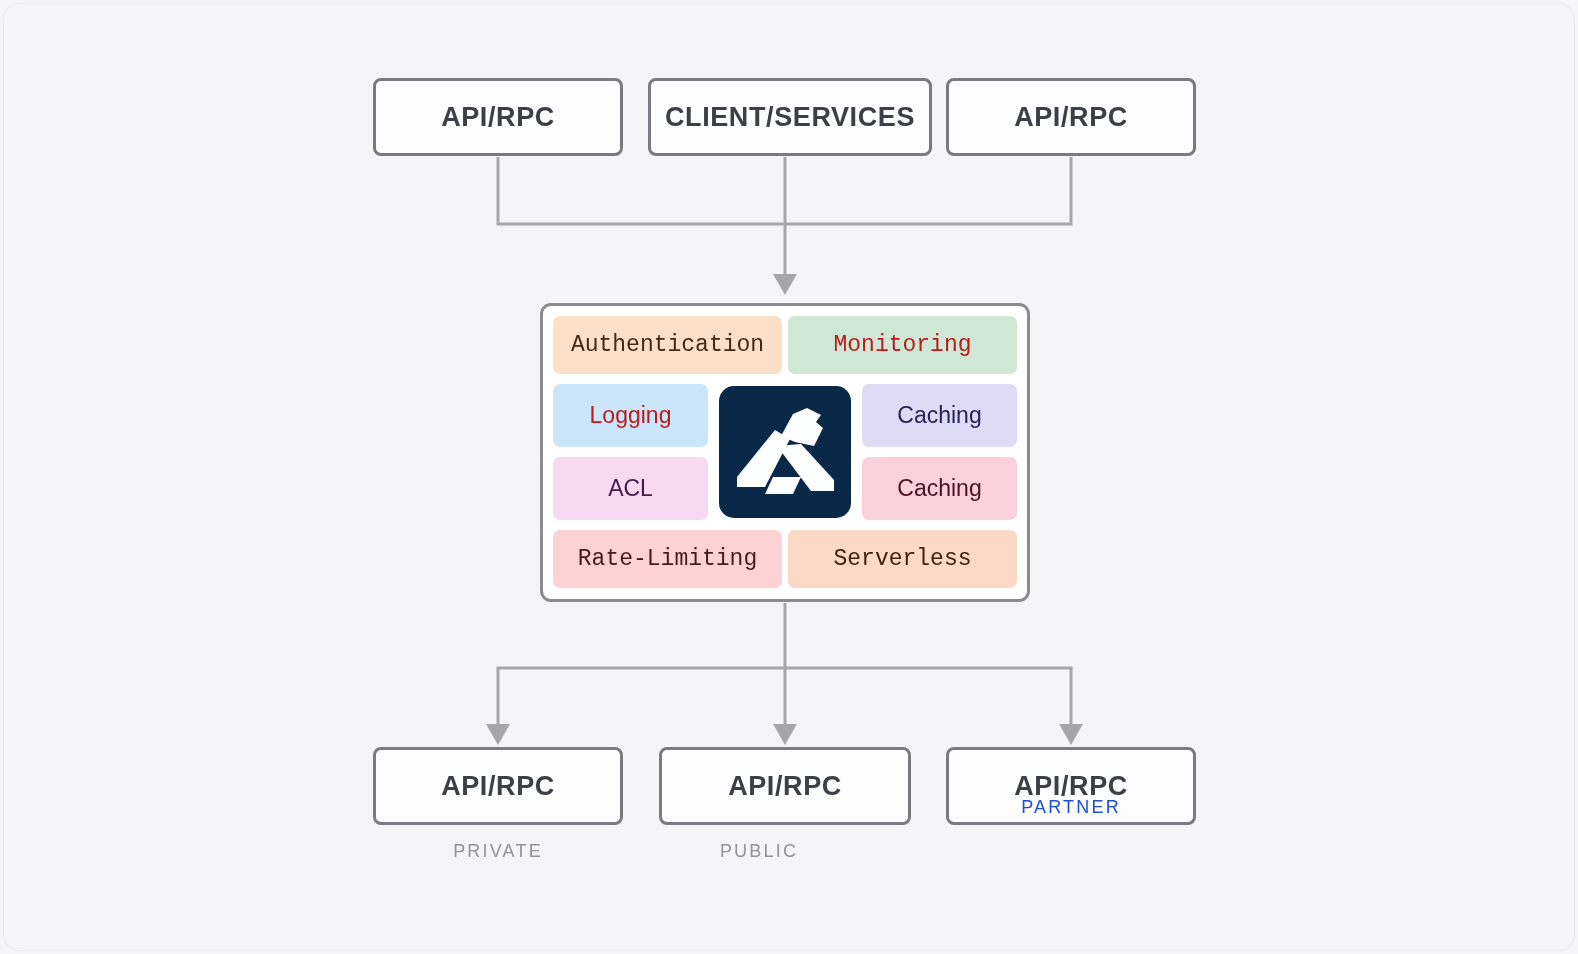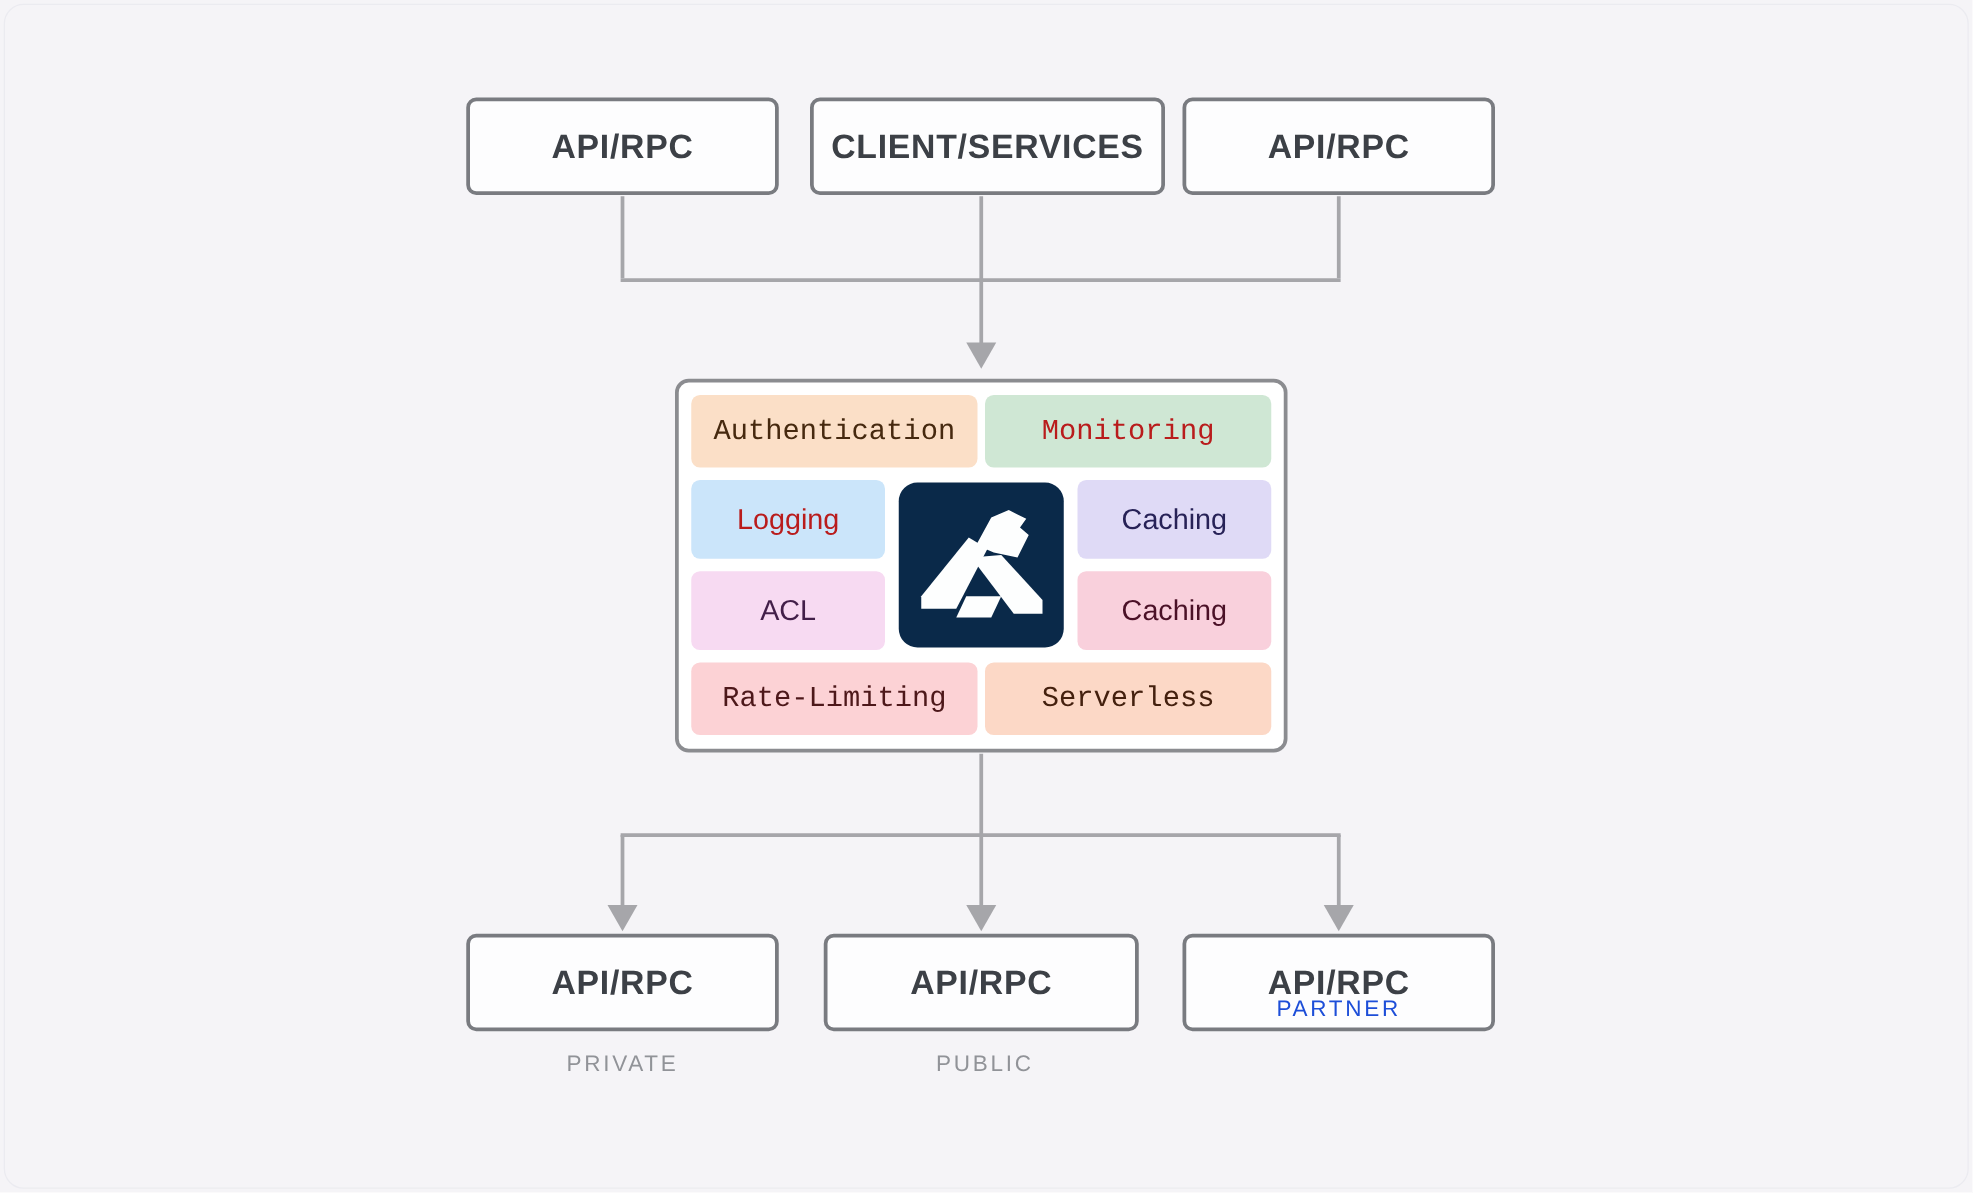--- a/index.html
+++ b/index.html
@@ -106,15 +106,15 @@
     <span>API/RPC</span>
   </div>
   <div class="node" style="left: 659px; top: 747px; width: 252px; border-color: rgb(121, 123, 128); color: rgb(60, 64, 70); background-color: rgb(253, 253, 254);">
     <span>API/RPC</span>
   </div>
   <div class="node" style="left: 946px; top: 747px; width: 250px; border-color: rgb(121, 123, 128); color: rgb(60, 64, 70); background-color: rgb(253, 253, 254);">
     <span>API/RPC</span>
   </div>
 
   <div class="sublabel" style="left: 373px; top: 841px; width: 250px; color: rgb(145, 147, 152);">PRIVATE</div>
-  <div class="sublabel" style="left: 662px; top: 841px; width: 252px; color: rgb(145, 147, 152);">PUBLIC</div>
+  <div class="sublabel" style="left: 633px; top: 841px; width: 252px; color: rgb(145, 147, 152);">PUBLIC</div>
   <div class="sublabel" style="left: 946px; top: 797px; width: 250px; color: #1d4ed8;">PARTNER</div>
 </div>
 
 </body></html>

